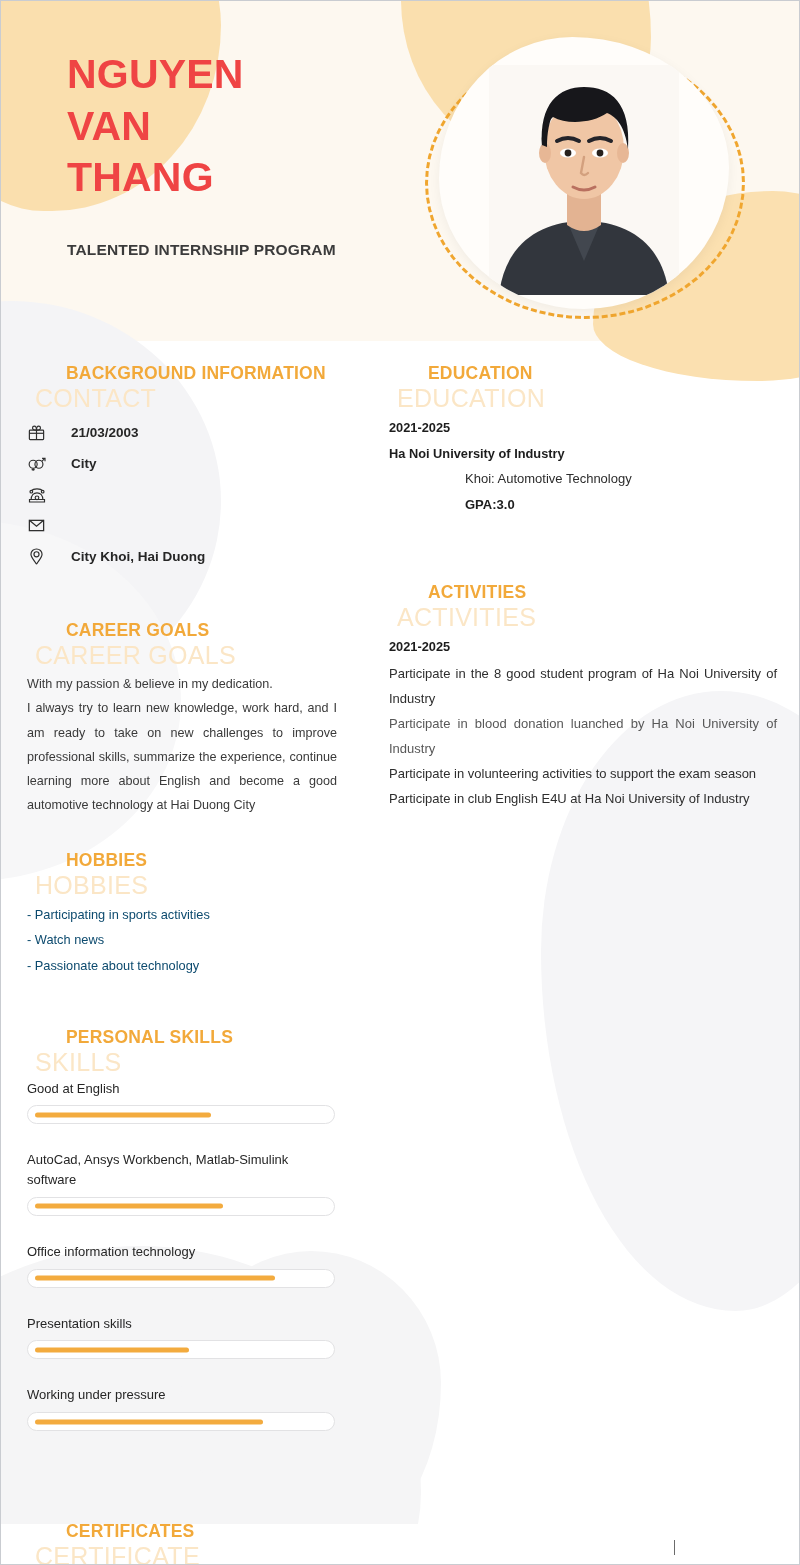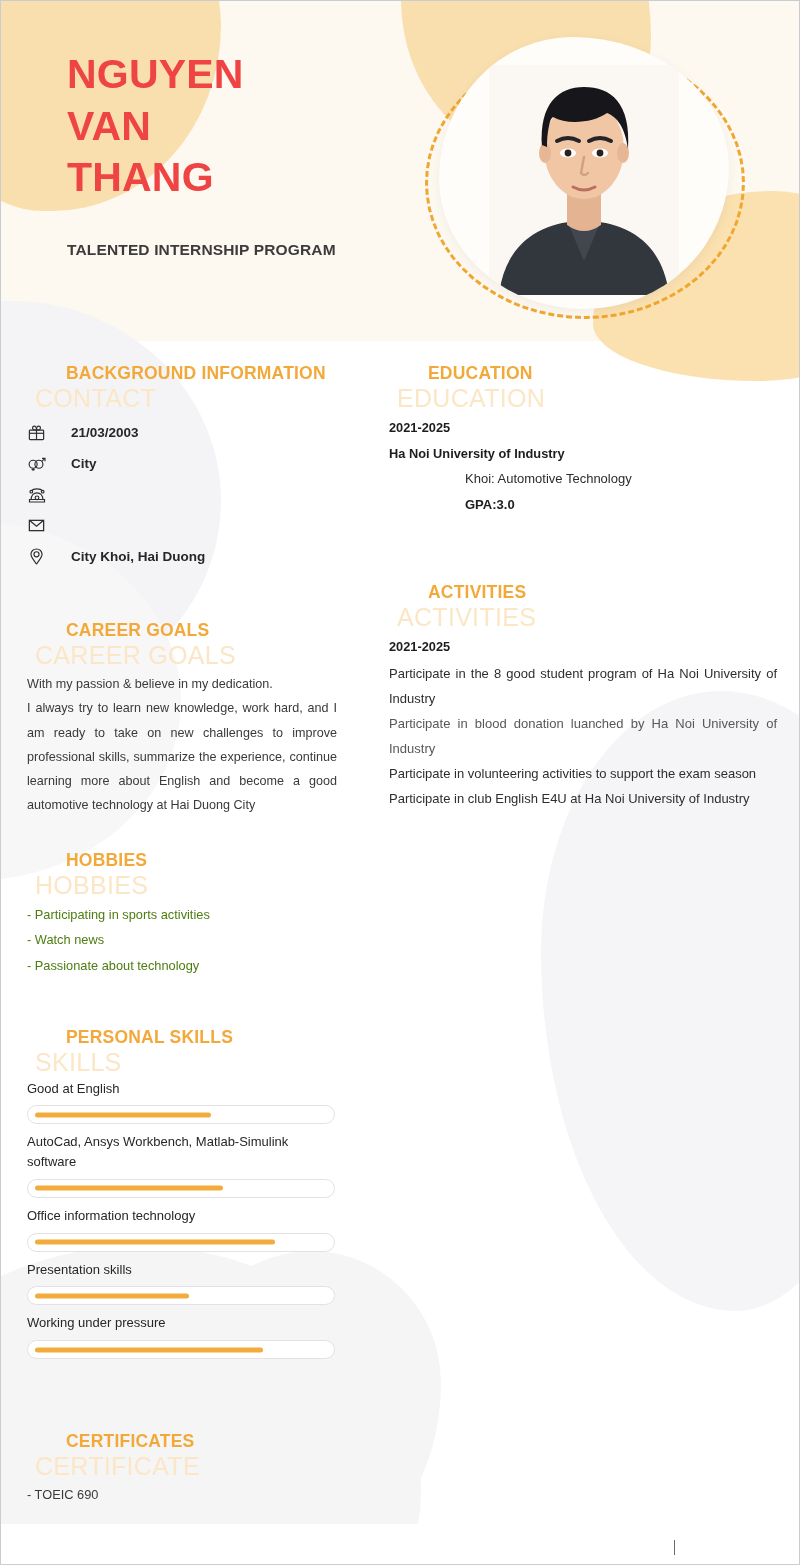--- a/index.html
+++ b/index.html
@@ -213,26 +213,26 @@
 
   
   .para {
     font-size: 12.6px;
     color: #3a3a3a;
     line-height: 1.93;
     text-align: justify;
   }
   .hobby-line {
     font-size: 12.8px;
-    color: #4d7c0f;
+    color: #0c4a6e;
     line-height: 2.0;
   }
 
   
-  .skill { margin-bottom: 8px; }
+  .skill { margin-bottom: 26px; }
   .skill-label {
     font-size: 13px;
     color: #262626;
     line-height: 1.52;
     margin-bottom: 7px;
   }
   .bar-track {
     position: relative;
     width: 308px;
     height: 19px;

